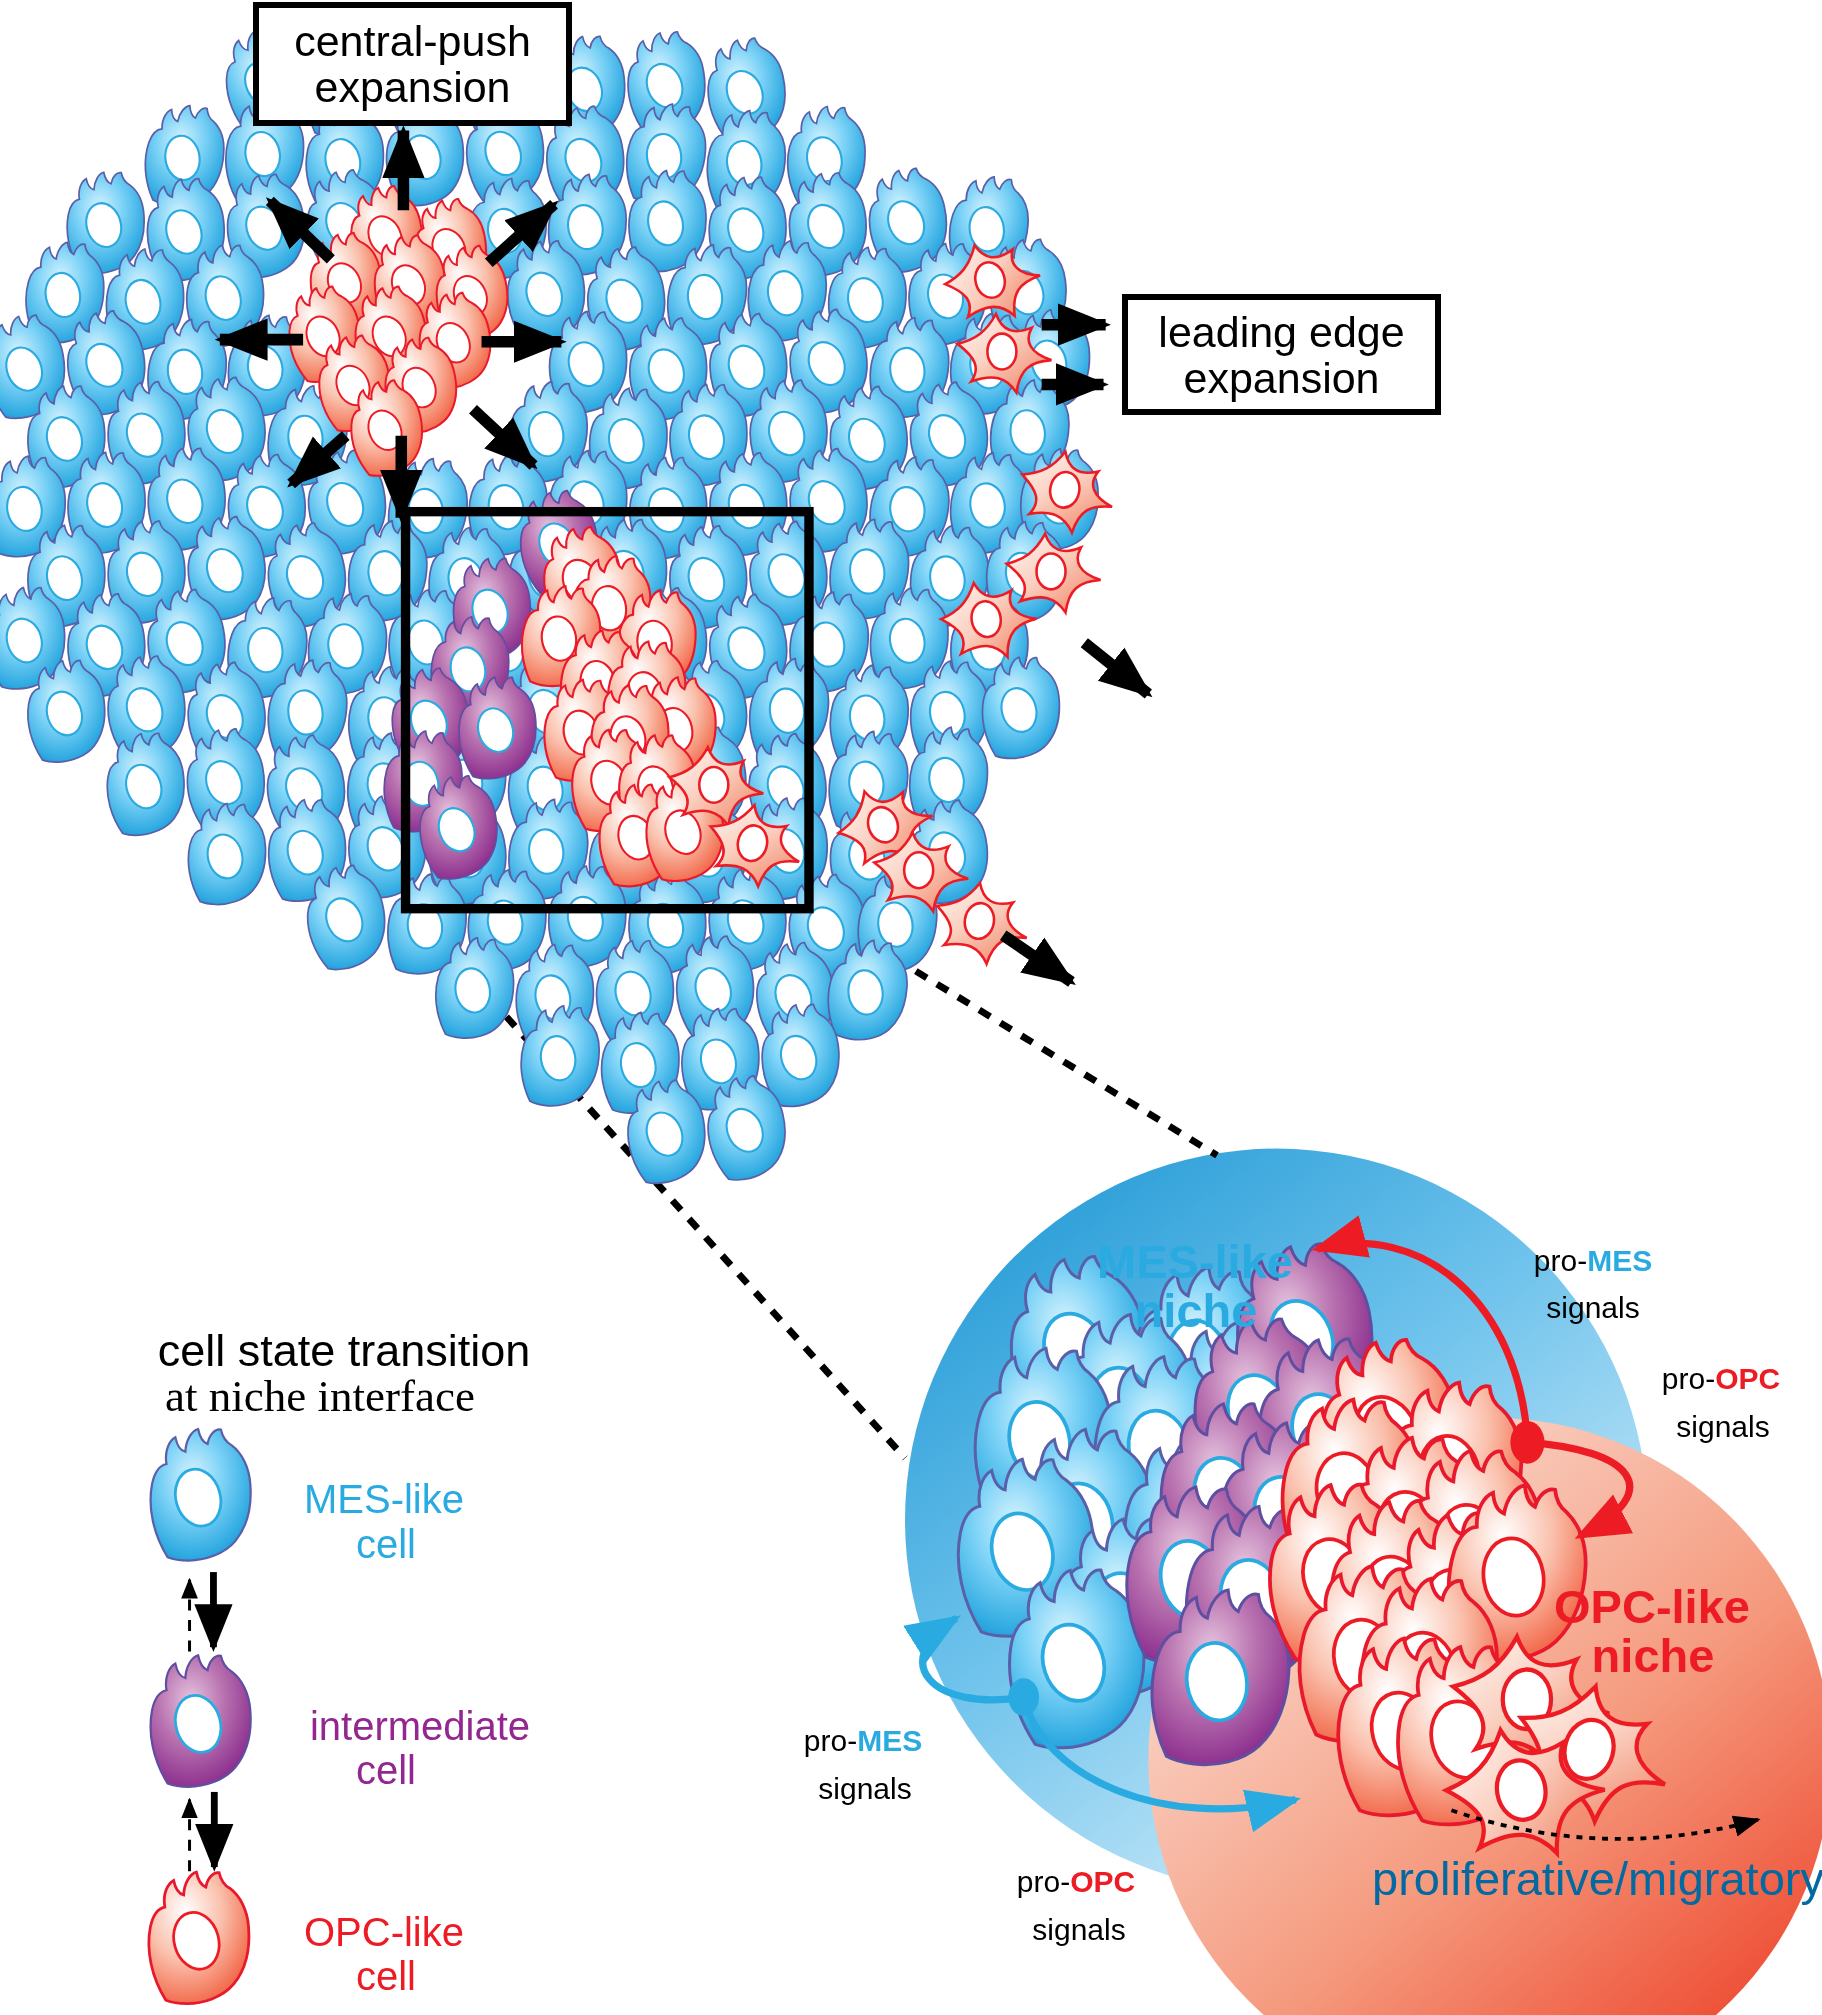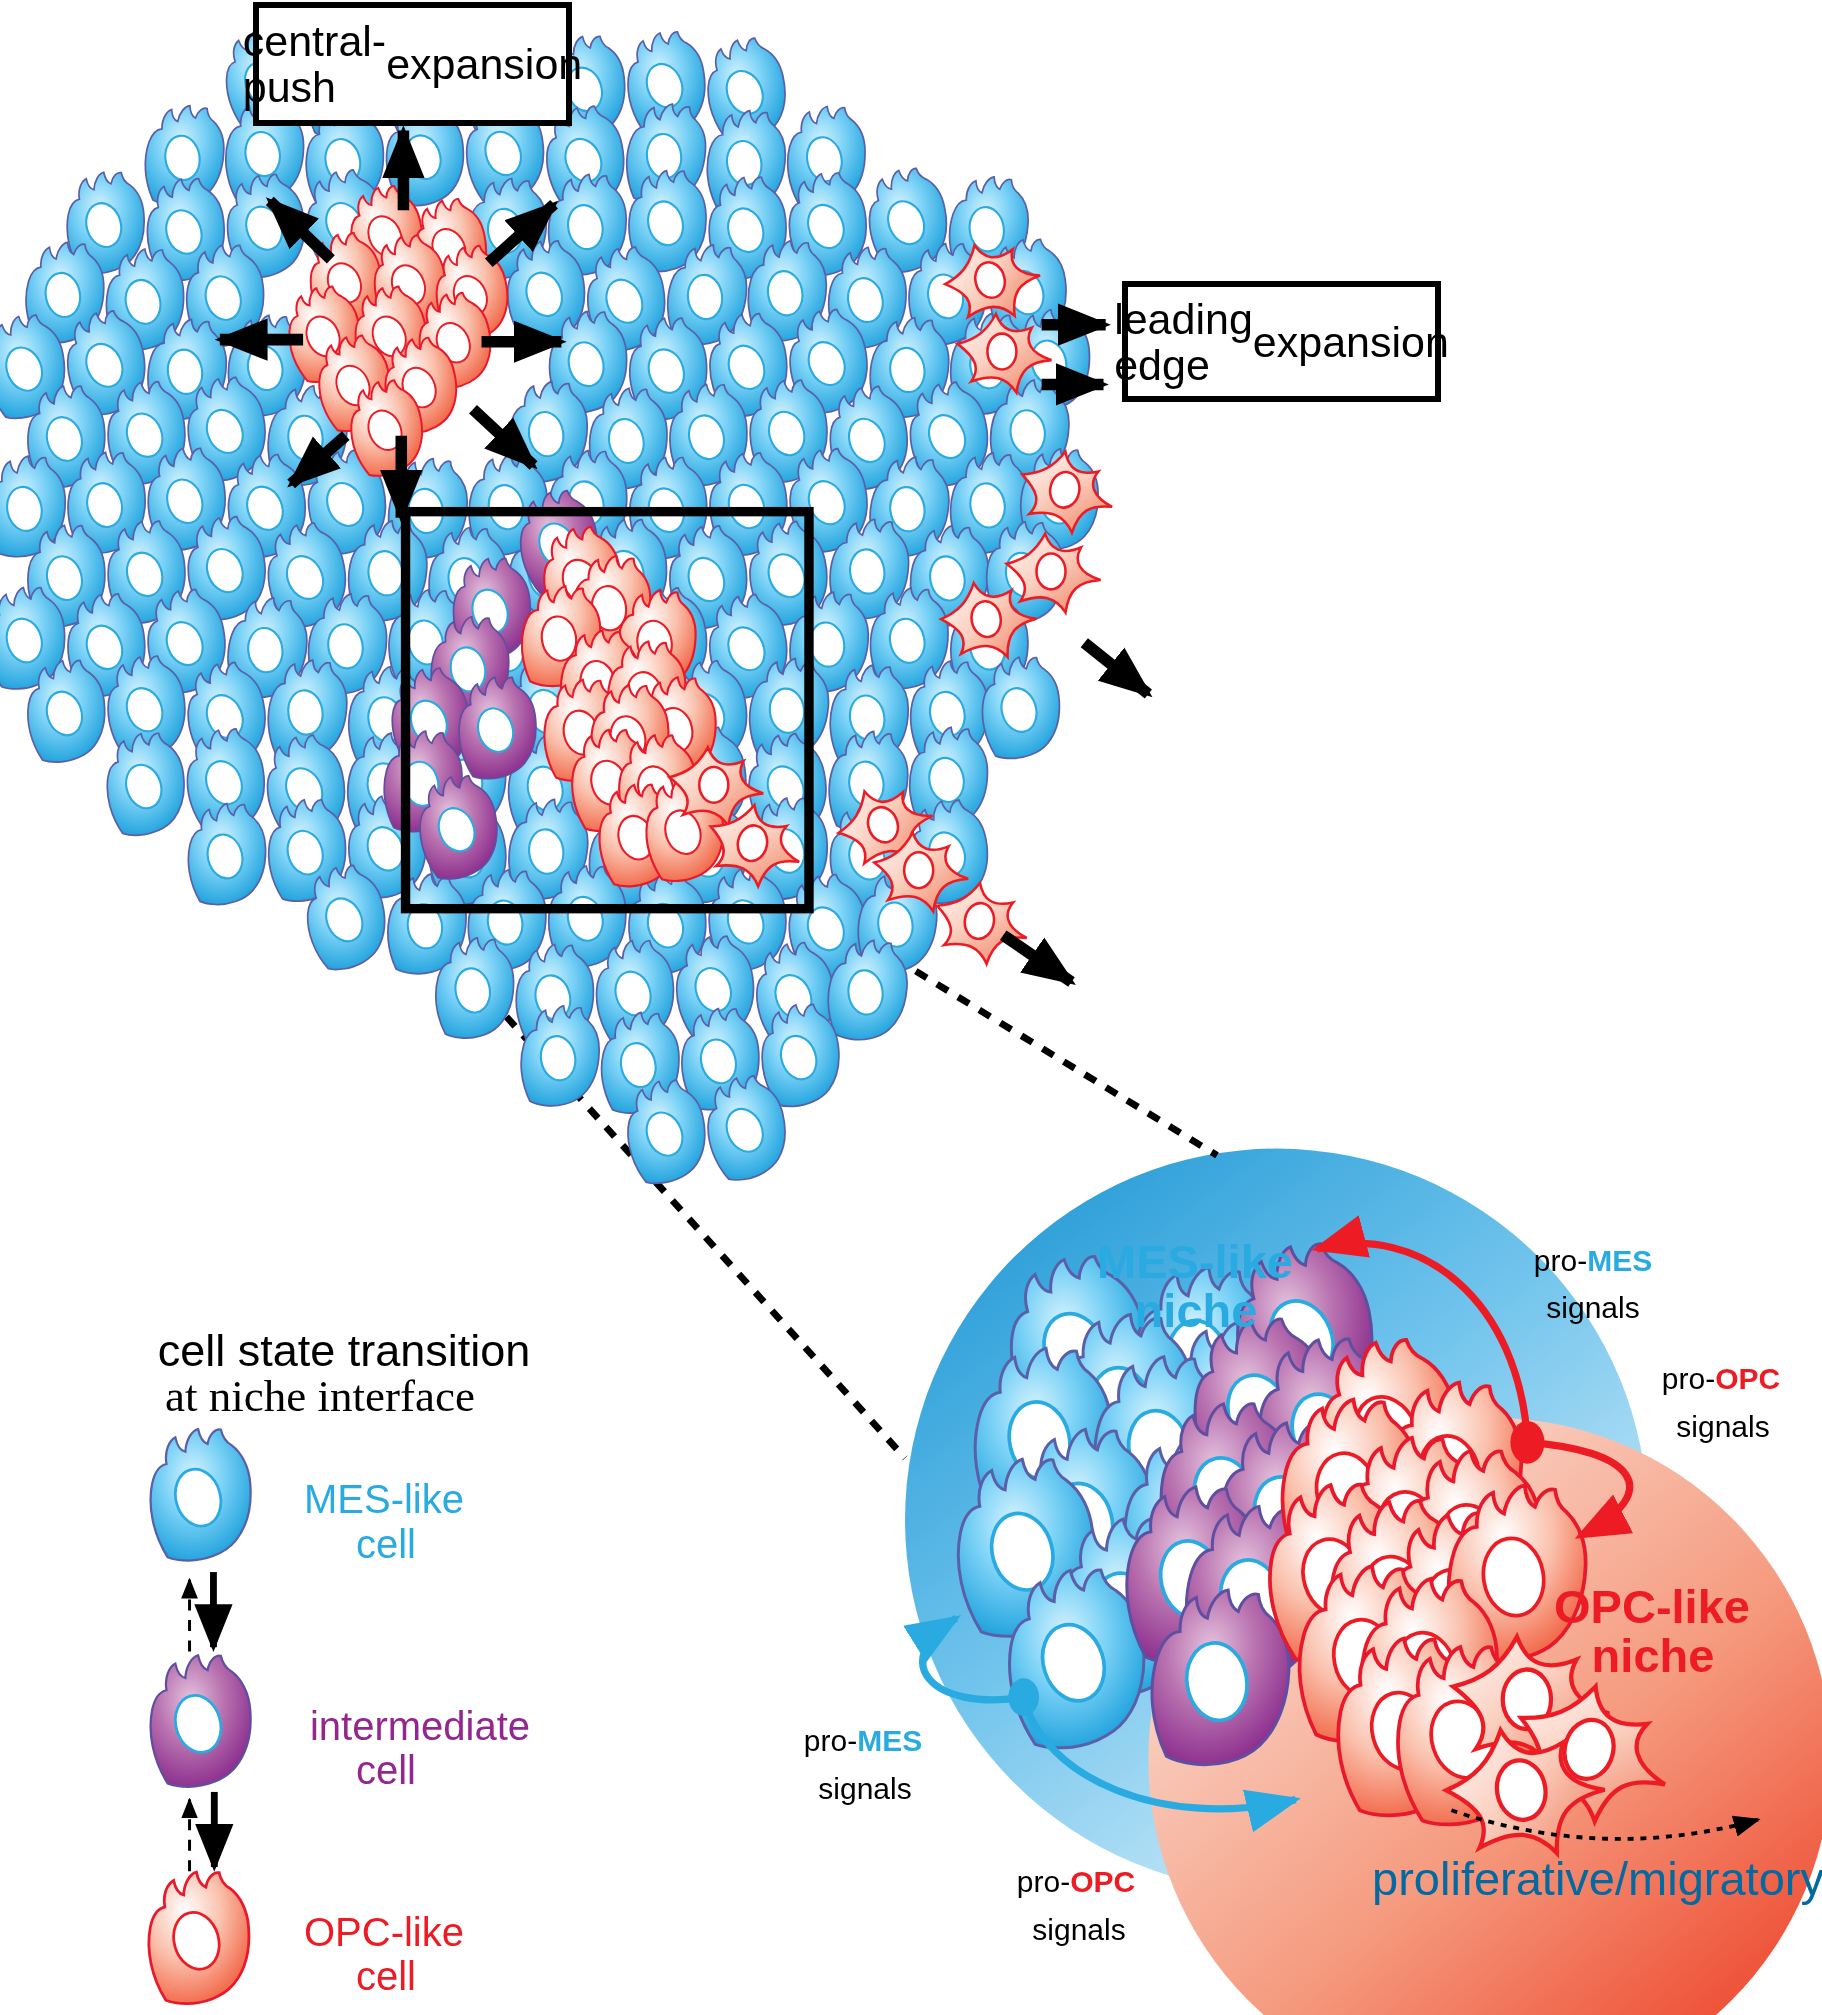--- a/index.html
+++ b/index.html
@@ -1,19 +1,19 @@
 <!DOCTYPE html>
 <html style="font-size:6.8px"><head>
 <meta charset="utf-8">
 <style>
   html,body{margin:0;padding:0;background:#fff;}
   body{width:1822px;height:2015px;position:relative;font-family:"Liberation Sans",sans-serif;overflow:hidden;}
   #canvas{position:absolute;left:0;top:0;z-index:1;}
   .txt{position:absolute;transform:translate(-50%,-50%);white-space:nowrap;z-index:3;text-align:center;}
-  .labelbox{position:absolute;background:#fff;border:6px solid #000;z-index:3;display:flex;flex-direction:row;justify-content:center;align-items:center;box-sizing:border-box;}
+  .labelbox{position:absolute;background:#fff;border:6px solid #000;z-index:3;display:flex;flex-direction:column;justify-content:center;align-items:center;box-sizing:border-box;}
   .labelbox .bl{font-size:43px;line-height:46px;color:#000;}
   .niche{font-weight:bold;font-size:47px;line-height:1;}
   .sig{font-size:30px;line-height:1;}
   .sig .accent{font-weight:bold;}
   .legend-title{font-size:45px;line-height:1;color:#000;}
   .legend-label{font-size:40px;line-height:1;}
   .annot{font-size:47px;color:#0369a1;}
 </style>
 </head>
 <body>
@@ -1047,21 +1047,21 @@
       <line x1="500" y1="3682" x2="500" y2="3858" stroke="#000" stroke-width="16" marker-end="url(#mkBlackSm)"></line>
       <line x1="444" y1="4383" x2="444" y2="4215" stroke="#000" stroke-width="7" stroke-dasharray="26 22" marker-end="url(#mkBlackSm)"></line>
       <line x1="502" y1="4197" x2="502" y2="4373" stroke="#000" stroke-width="16" marker-end="url(#mkBlackSm)"></line>
     </g>
 </svg>
 
 <div class="labelbox" style="left:253px;top:2.1px;width:319px;height:124px;">
   <div class="bl">central-push</div>
   <div class="bl">expansion</div>
 </div>
-<div class="labelbox" style="left:1122px;top:281px;width:319px;height:121px;">
+<div class="labelbox" style="left:1122px;top:294px;width:319px;height:121px;">
   <div class="bl">leading edge</div>
   <div class="bl">expansion</div>
 </div>
 
 <div class="txt niche" style="left:1195px;top:1261px;color:#29ABE2;">MES-like</div>
 <div class="txt niche" style="left:1196px;top:1310px;color:#29ABE2;">niche</div>
 <div class="txt niche" style="left:1652px;top:1606px;color:#ED1C24;">OPC-like</div>
 <div class="txt niche" style="left:1653px;top:1655px;color:#ED1C24;">niche</div>
 
 <div class="txt sig" style="left:1593px;top:1261px;"><span>pro-</span><span class="accent" style="color:#29ABE2;">MES</span></div>

